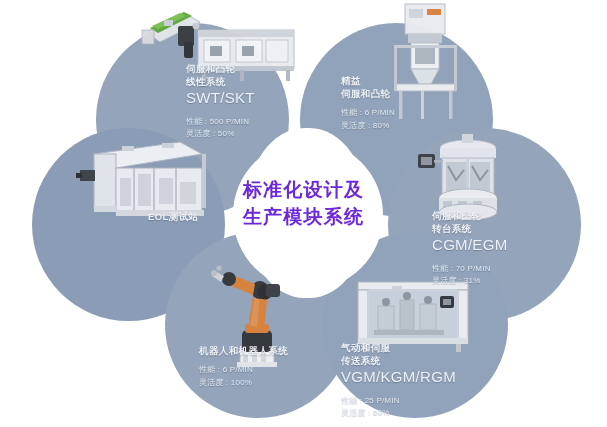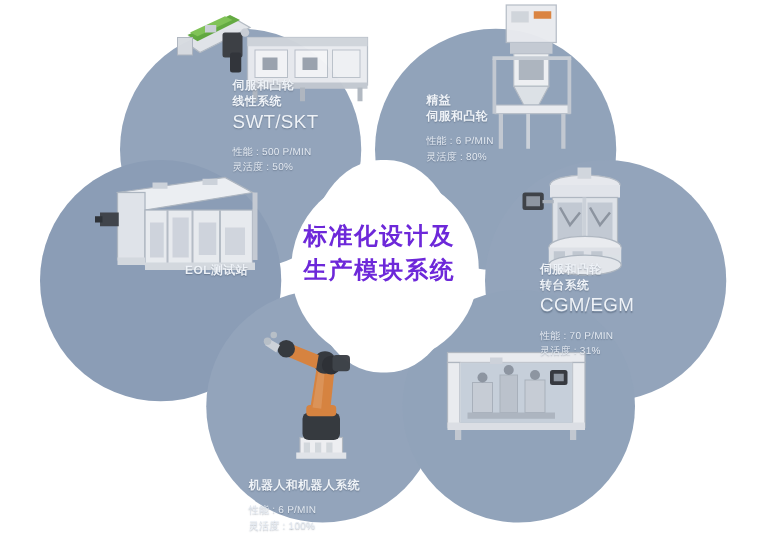--- a/index.html
+++ b/index.html
@@ -259,24 +259,31 @@
     <div class="code">CGM/EGM</div>
     <div class="spec">性能 :  70 P/MIN
 灵活度 :  31%</div>
   </div>
 
   <div class="label" style="left:109px; top:210px;margin-left:39px;">
     <div class="title">EOL测试站</div>
     <div class="code"></div>
   </div>
 
-  <div class="label" style="left:199px; top:382px;">
+  <div class="label" style="left:199px; top:344px;">
     <div class="title">机器人和机器人系统</div>
     <div class="code"></div>
     <div class="spec">性能 :  6 P/MIN
 灵活度 :  100%</div>
   </div>
 
+  <div class="label" style="left:341px; top:341px;">
+    <div class="title">气动和伺服
+传送系统</div>
+    <div class="code">VGM/KGM/RGM</div>
+    <div class="spec">性能 :  25 P/MIN
+灵活度 :  60%</div>
+  </div>
 
   <div class="center-text">标准化设计及
 生产模块系统</div>
 
 </div>
 
 </body></html>

